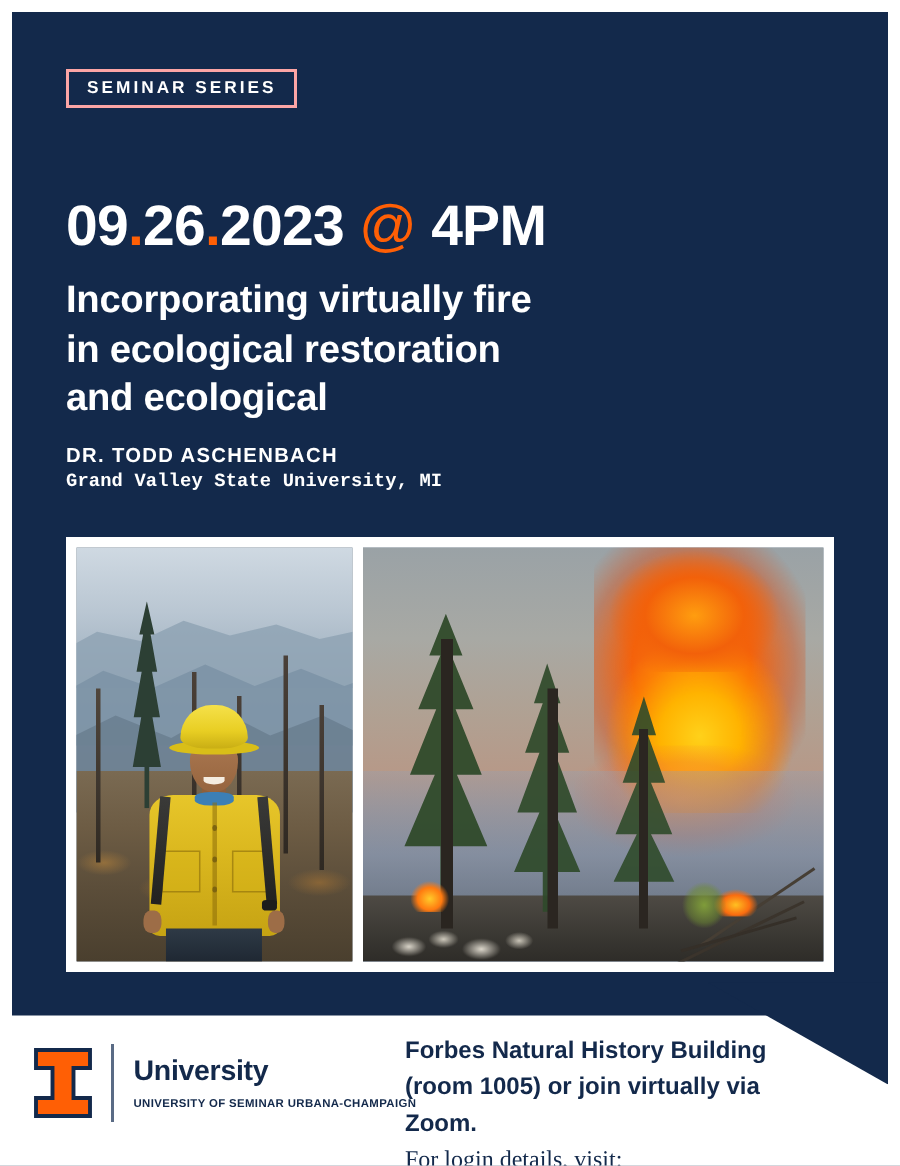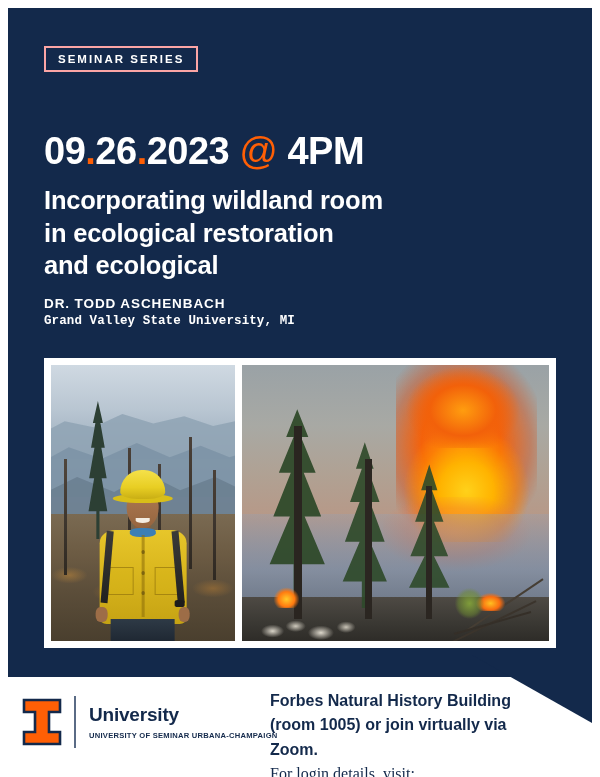--- a/index.html
+++ b/index.html
@@ -430,21 +430,21 @@
 
   <div class="banner">
     <div class="banner-right">
       <span>SEMINAR SERIES</span>
     </div>
   </div>
 
   <div class="dateline"><span>09</span><span class="dot">.</span><span>26</span><span class="dot">.</span><span>2023</span>&nbsp;<span class="at">@</span>&nbsp;<span>4PM</span></div>
 
   <div class="title">
-    <span class="line">Incorporating wildland room</span>
+    <span class="line">Incorporating virtually fire</span>
     <span class="line">in ecological restoration</span>
     <span class="line">and ecological</span>
   </div>
 
   <div class="speaker-name">DR. TODD ASCHENBACH</div>
   <div class="speaker-aff">Grand Valley State University, MI</div>
 
   <div class="photo-frame">
 
     <div class="photo photo-left">

